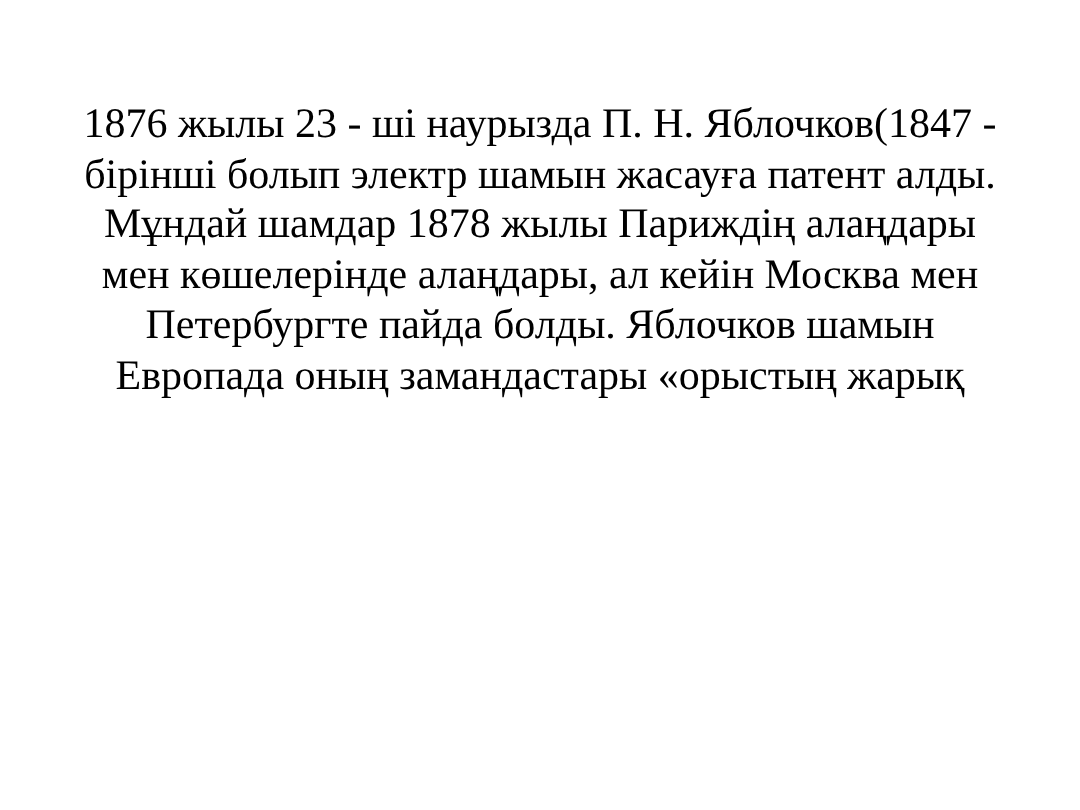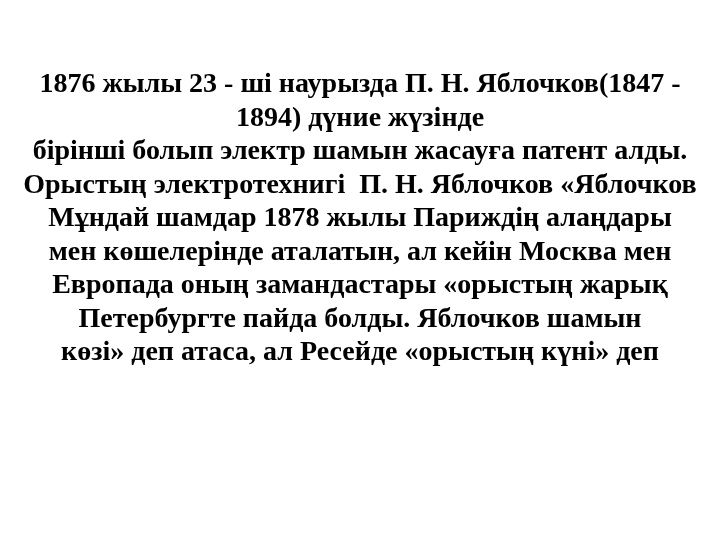--- a/index.html
+++ b/index.html
@@ -18,37 +18,33 @@
     height: 540px;
     background: #ffffff;
     box-sizing: border-box;
     padding-top: 66px;
   }
   .text-block {
     width: 680px;
     margin: 0 auto;
     text-align: center;
     color: #000000;
-    font-weight: bold;
   }
   .line {
     font-size: 28px;
     line-height: 33.5px;
     white-space: pre-wrap;
     color: #000000;
   }
 </style>
 </head>
 <body>
 
 <div class="slide">
   <div class="text-block">
     <div class="line">1876 жылы 23 - ші наурызда П. Н. Яблочков(1847 -</div>
-    <div class="line">1894) дүние жүзінде</div>
     <div class="line">бірінші болып электр шамын жасауға патент алды.</div>
-    <div class="line">Орыстың электротехнигі  П. Н. Яблочков «Яблочков</div>
     <div class="line">Мұндай шамдар 1878 жылы Париждің алаңдары</div>
-    <div class="line">мен көшелерінде аталатын, ал кейін Москва мен</div>
+    <div class="line">мен көшелерінде алаңдары, ал кейін Москва мен</div>
+    <div class="line">Петербургте пайда болды. Яблочков шамын</div>
     <div class="line">Европада оның замандастары «орыстың жарық</div>
-    <div class="line">Петербургте пайда болды. Яблочков шамын</div>
-    <div class="line">көзі» деп атаса, ал Ресейде «орыстың күні» деп</div>
   </div>
 </div>
 
 </body></html>

